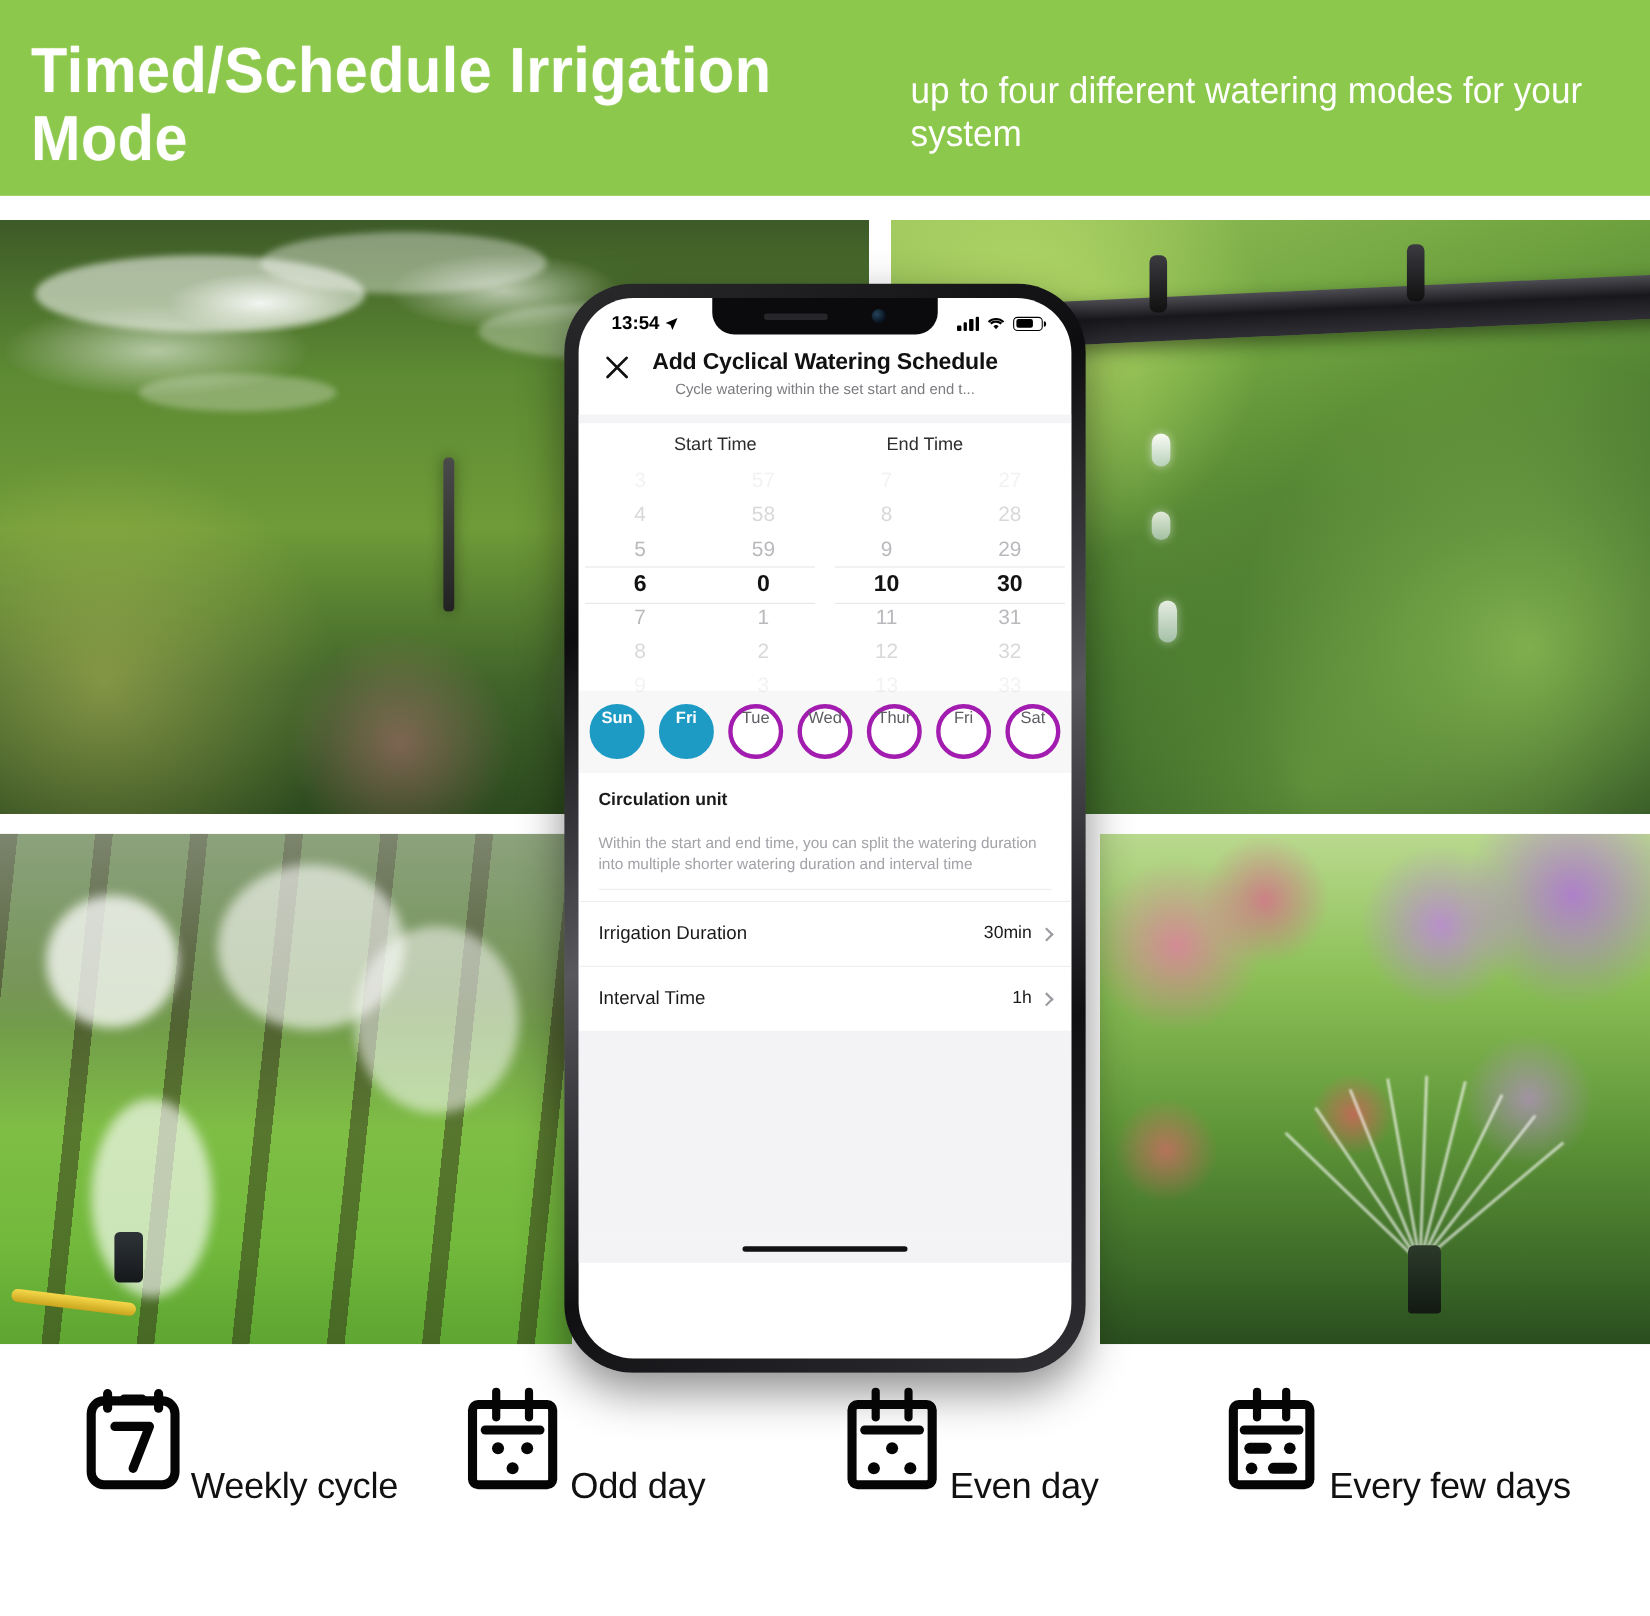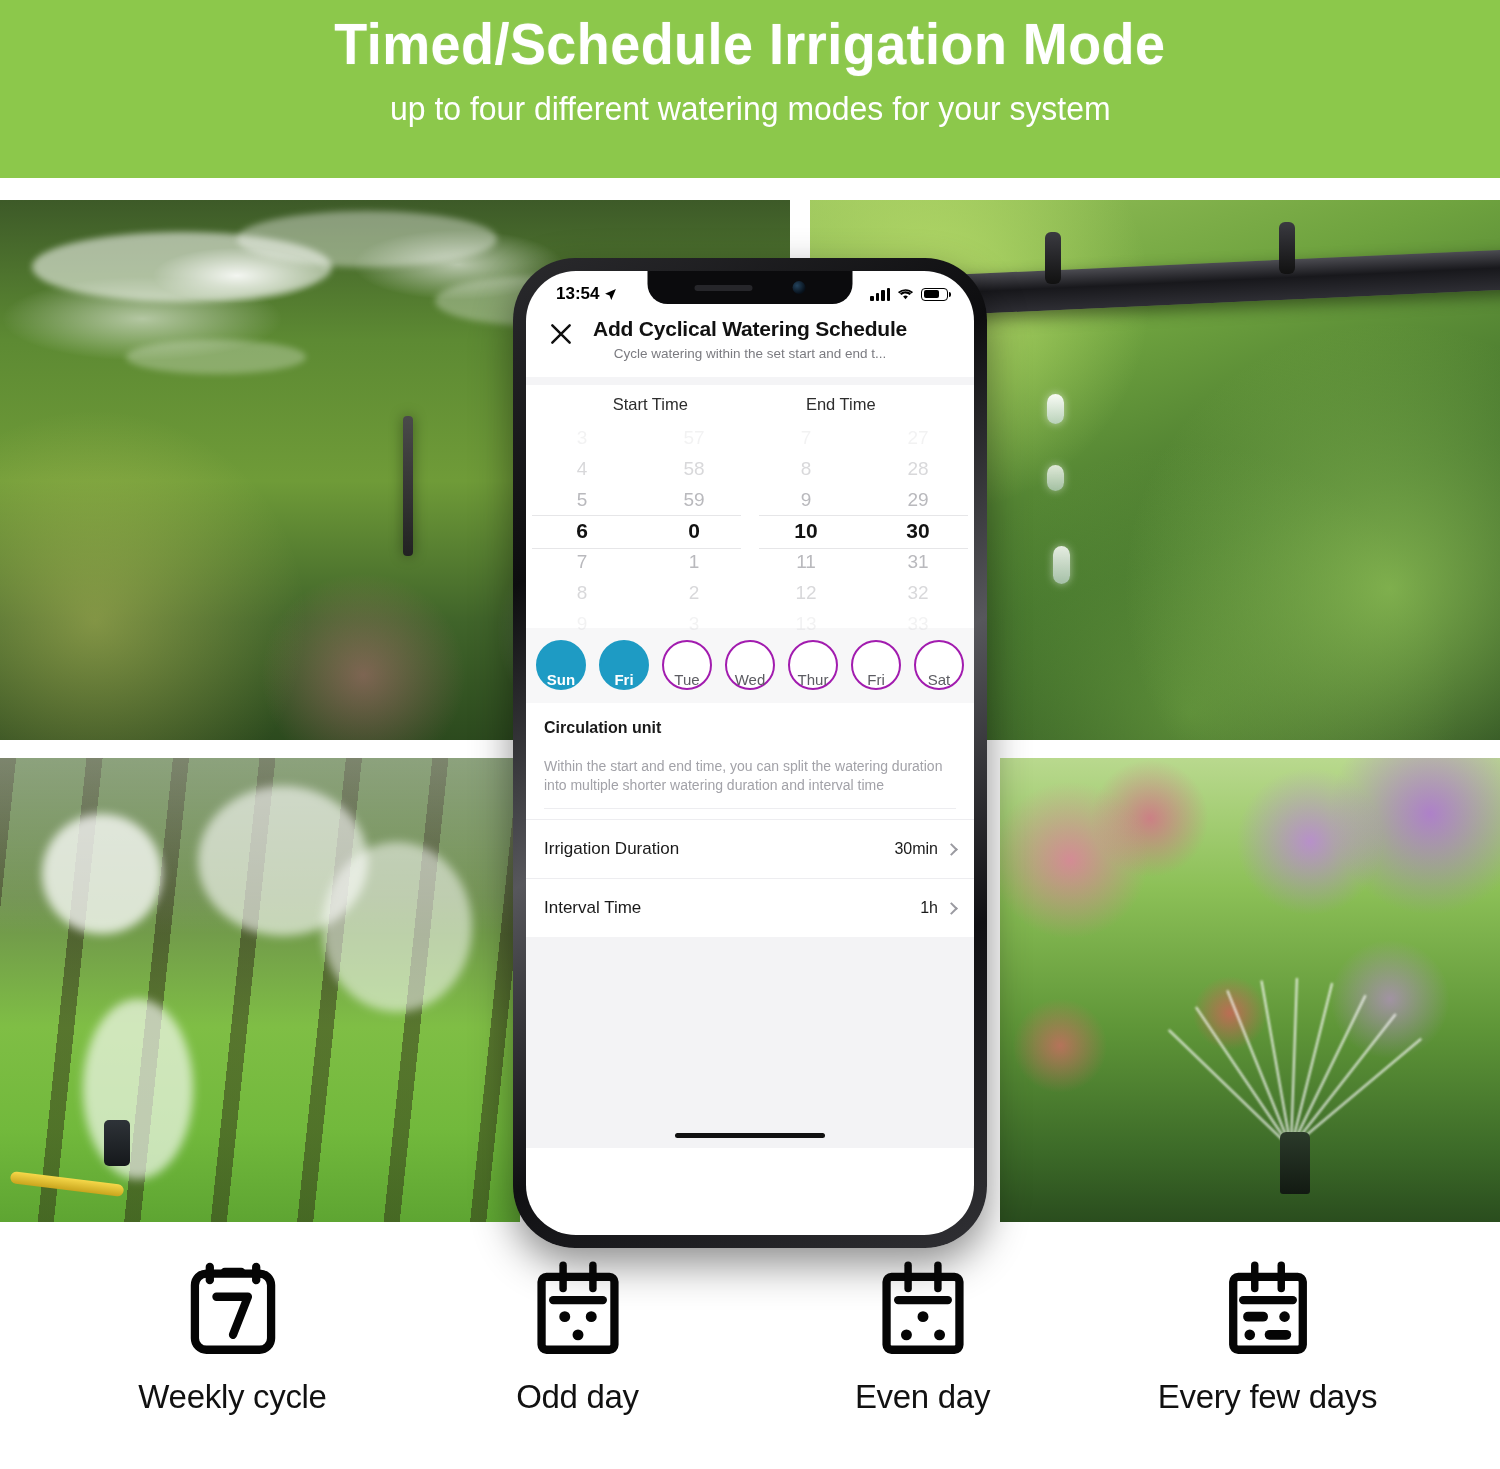--- a/index.html
+++ b/index.html
@@ -8,21 +8,21 @@
     background: #ffffff;
     font-family: "Liberation Sans", sans-serif;
     overflow: hidden;
   }
   .page { position: relative; width: 1500px; height: 1469px; background:#fff; }
 
   
   .hero {
     position: absolute; left:0; top:0; width:1500px; height:178px;
     background:#8cc84b;
-    display:flex; flex-direction:column; align-items:center; justify-content:flex-start;
+    display:flex; flex-direction:row; align-items:center; justify-content:flex-start;
     padding-top:14px;
   }
   .hero-title {
     color:#ffffff; font-size:58px; font-weight:bold;
     letter-spacing:0.5px; line-height:1.05;
     text-shadow:0 0 2px rgba(255,255,255,.25);
     transform: scaleX(0.93);
   }
   .hero-sub {
     color:#ffffff; font-size:34px; font-weight:400; margin-top:14px;
@@ -203,22 +203,22 @@
   .sel-band.g-left  { left:6px;  right:52%; }
   .sel-band.g-right { left:52%;  right:6px; }
 
   
   .days {
     background:#f7f7f8; padding:12px 10px 13px;
     display:flex; justify-content:space-between; align-items:center;
   }
   .chip {
     width:50px; height:50px; border-radius:50%;
-    display:flex; align-items:flex-end; justify-content:center;
-    font-size:15px; color:#5c5c62; border:2px solid #a21caf; background:#fff;
+    display:flex; align-items:flex-start; justify-content:center;
+    font-size:15px; color:#5c5c62; border:4px solid #a21caf; background:#fff;
   }
   .chip.on { background:#1e9bc4; border-color:#1e9bc4; color:#fff; font-weight:bold; }
 
   
   .section { background:#fff; padding:16px 18px 10px; }
   .sec-title { font-size:16px; font-weight:bold; color:#1a1a1a; }
   .sec-desc { font-size:14px; color:#a2a2a8; line-height:1.33; margin-top:20px; }
   .rule { height:1px; background:#ededf0; margin:14px 0 0; }
   .row {
     display:flex; align-items:center; justify-content:space-between;
@@ -242,21 +242,21 @@
     height:26px; background:#f3f3f5; display:flex; align-items:center; justify-content:center;
   }
   .home-ind span { width:150px; height:5px; background:#111; border-radius:3px; display:block; }
 
   
   .modes {
     position:absolute; left:0; top:1250px; width:1500px; height:219px;
     display:flex; align-items:flex-start; justify-content:space-around;
     padding:0 60px;
   }
-  .mode { width:330px; display:flex; flex-direction:column; align-items:center; }
+  .mode { width:330px; display:flex; align-items:flex-end; }
   .mode-icon { height:120px; display:flex; align-items:center; justify-content:center; }
   .mode-label { font-size:33px; color:#111; margin-top:8px; letter-spacing:-.3px; }
 </style>
 </head>
 <body>
 
 <div class="page">
 
   <div class="hero">
     <div class="hero-title">Timed/Schedule Irrigation Mode</div>

